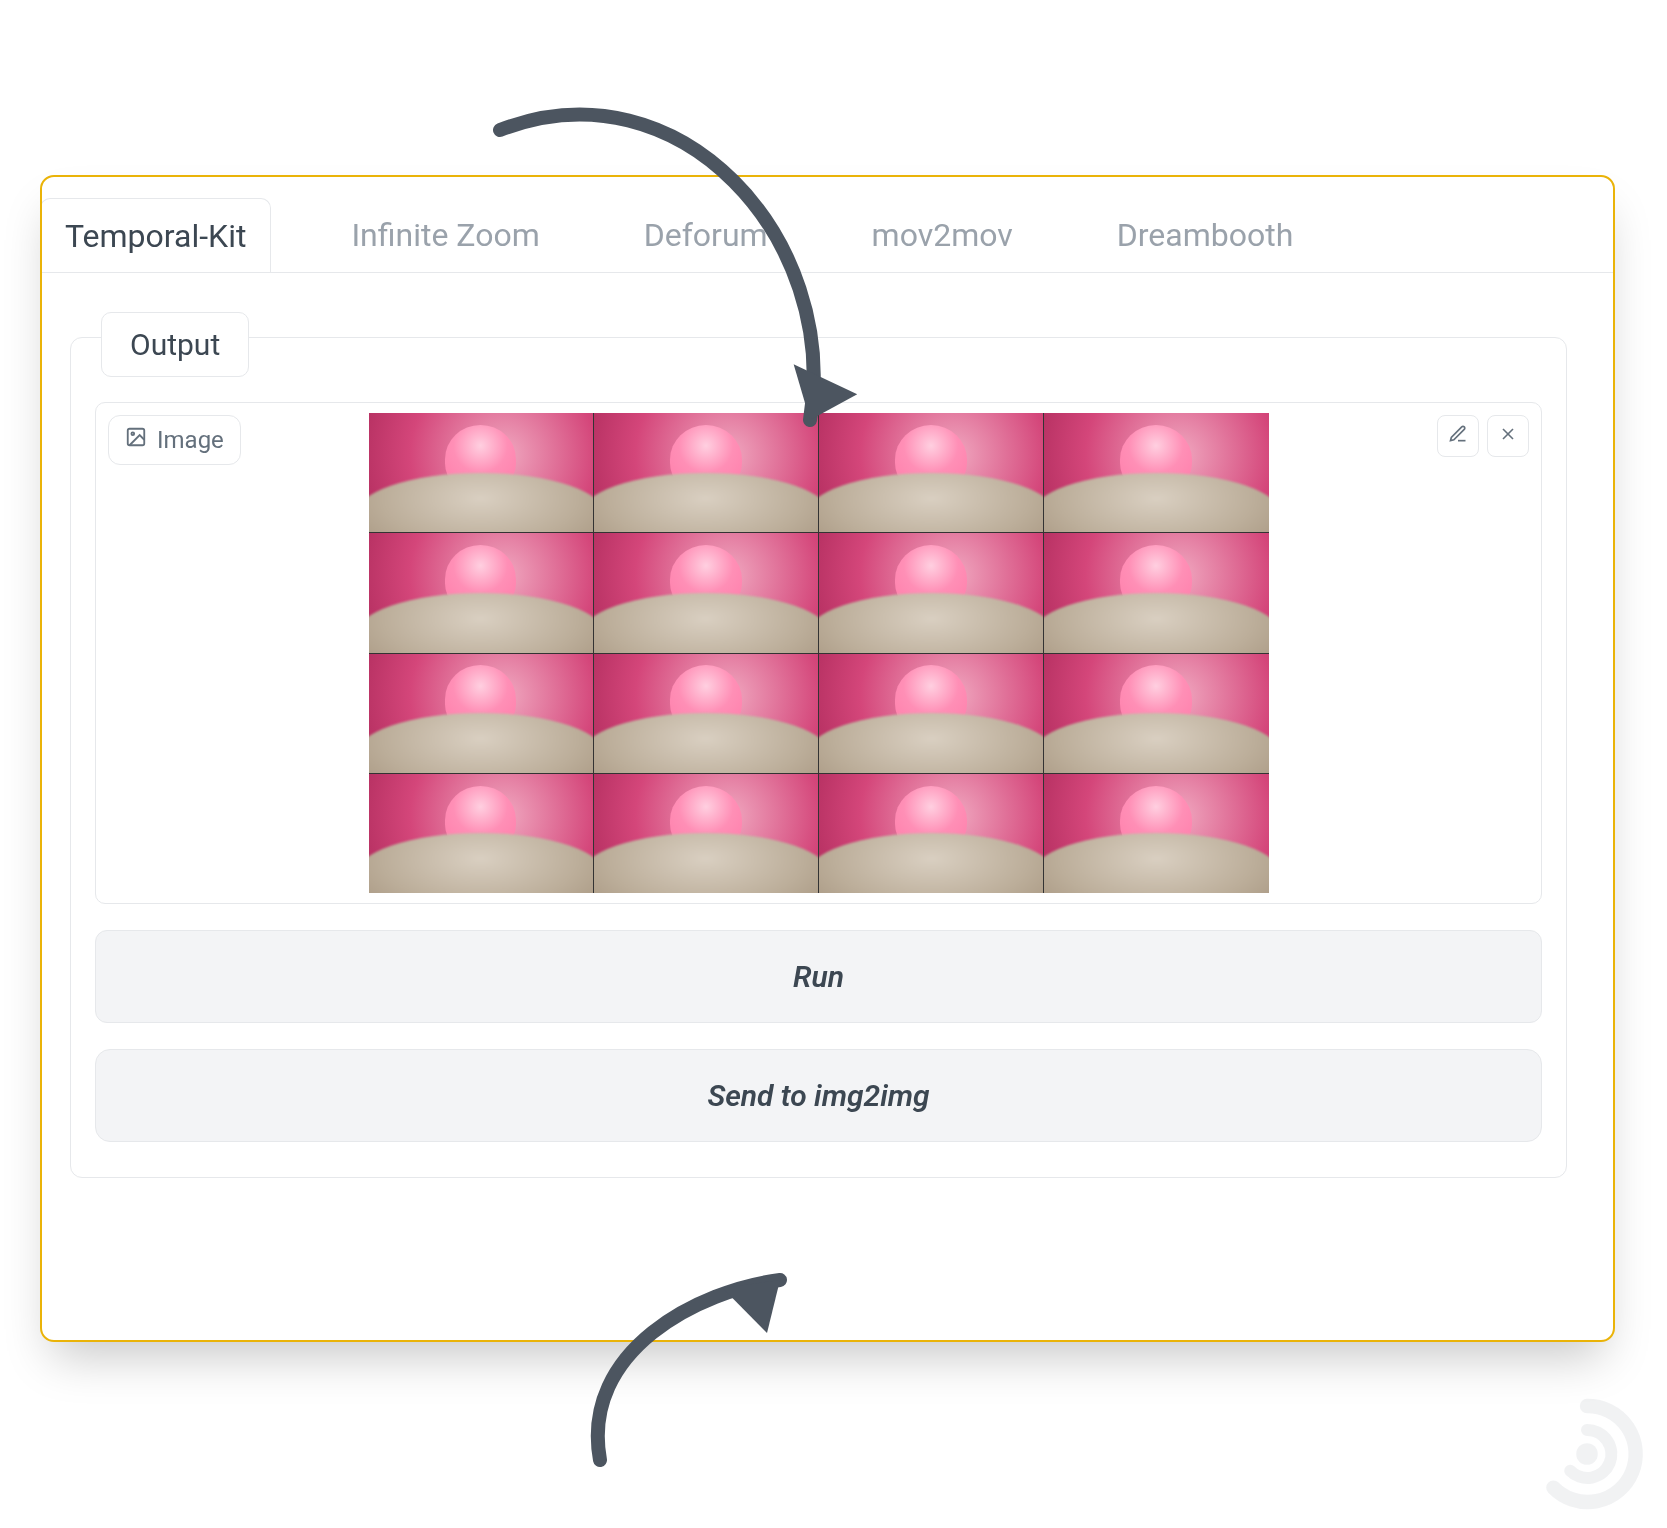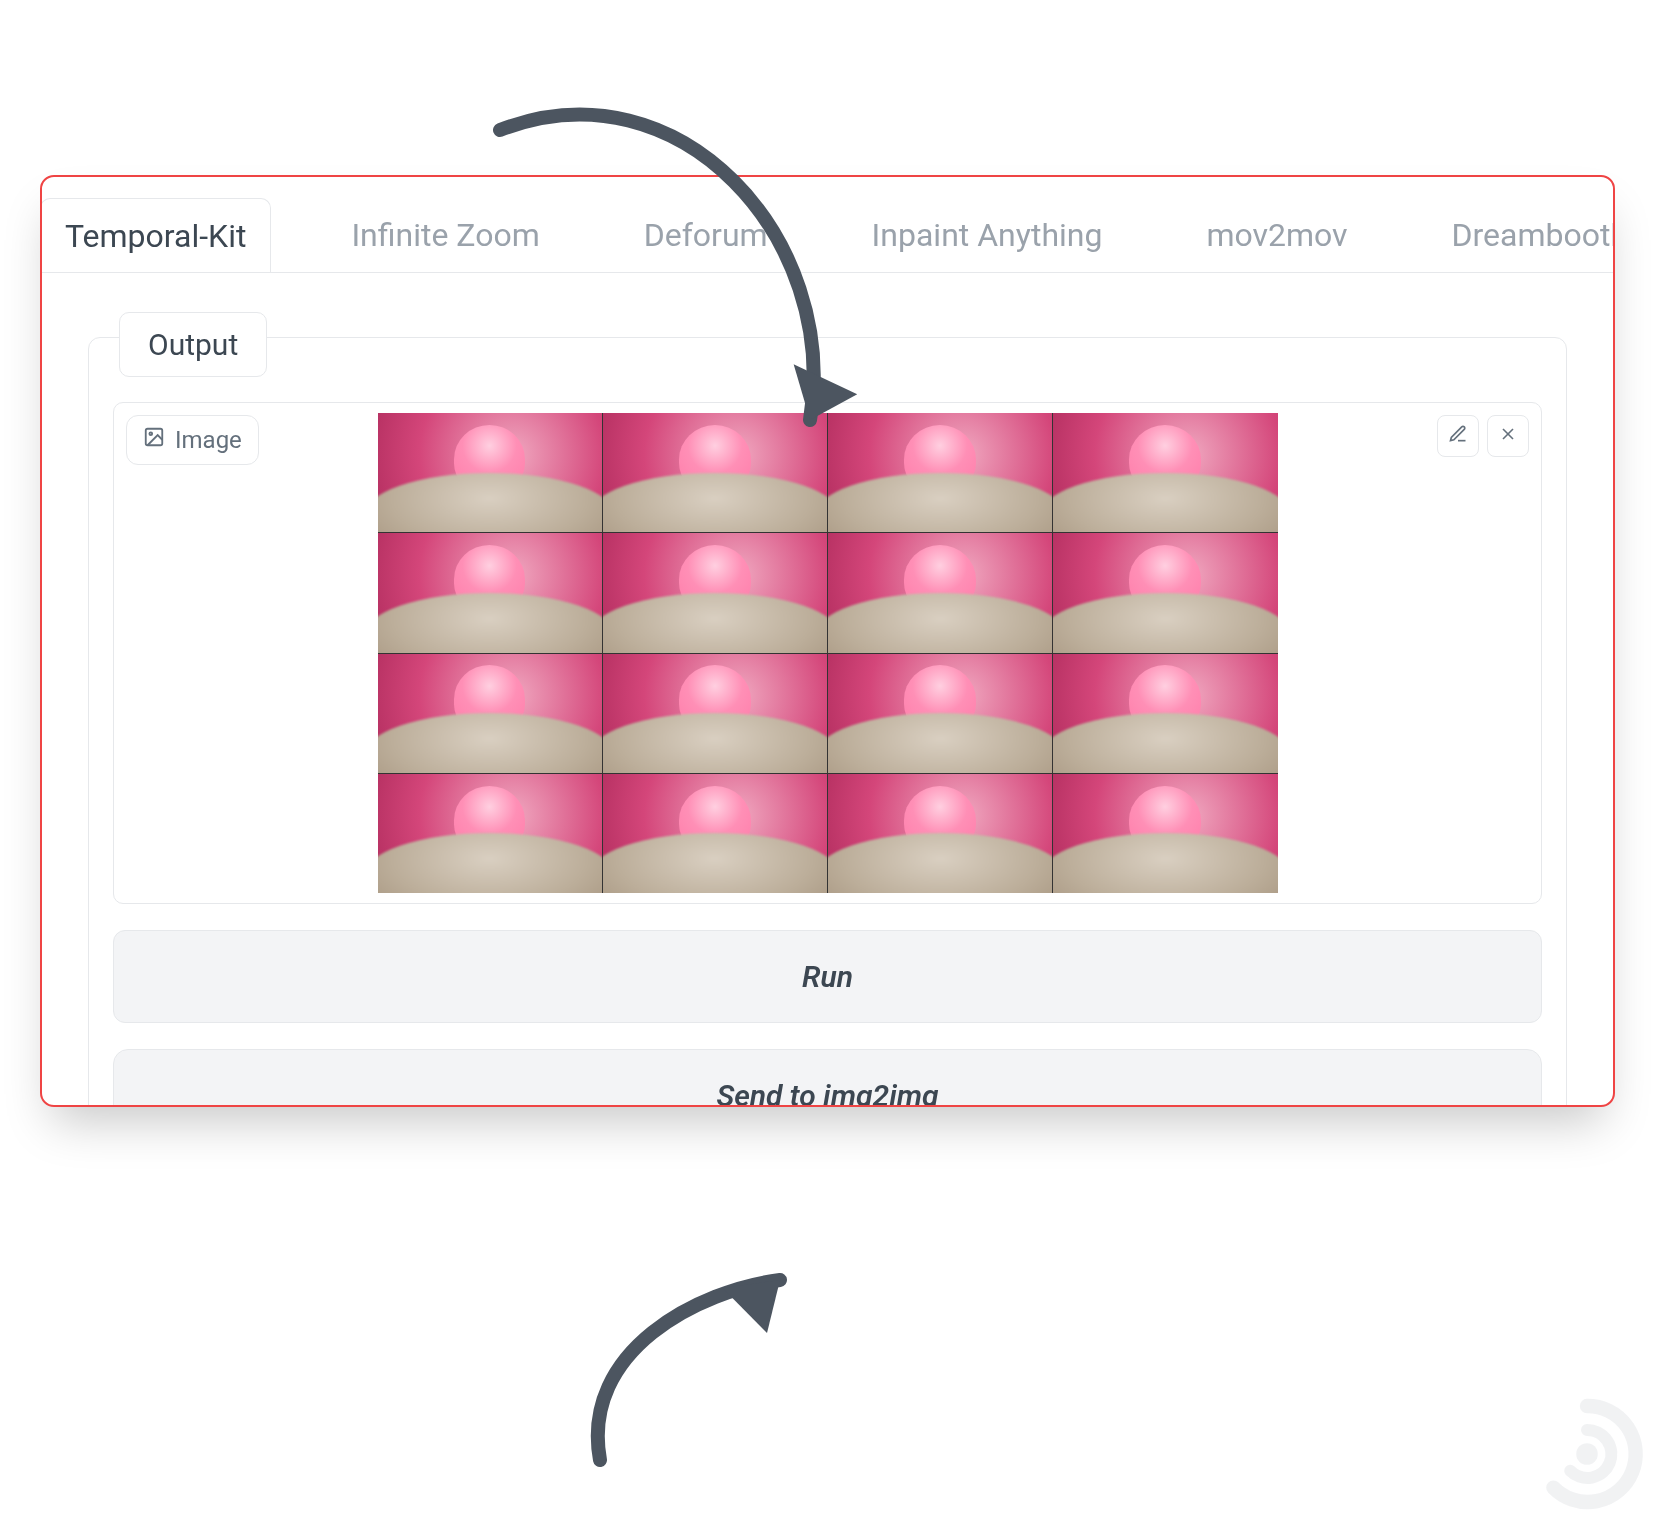--- a/index.html
+++ b/index.html
@@ -11,23 +11,23 @@
     position: relative;
     overflow: hidden;
   }
 
   
   .panel {
     position: absolute;
     left: 40px;
     top: 175px;
     width: 1575px;
-    height: 932px;
-    background: #ffffff;
-    border: 2px solid #ef4444;
+    height: 1167px;
+    background: #ffffff;
+    border: 2px solid #eab308;
     border-radius: 14px;
     box-shadow: 0 26px 48px -12px rgba(0,0,0,0.22);
     overflow: hidden;
   }
 
   
   .tabs {
     display: flex;
     align-items: flex-end;
     gap: 56px;
@@ -50,21 +50,21 @@
     border-bottom: none;
     border-top-left-radius: 10px;
     border-top-right-radius: 10px;
     background: #ffffff;
     margin-bottom: -1px;
     margin-left: -2px;
   }
 
   
   .body {
-    padding: 64px 46px 40px 46px;
+    padding: 64px 46px 40px 28px;
   }
   .inner-panel {
     border: 1px solid #e6e8eb;
     border-radius: 12px;
     position: relative;
     padding-top: 64px;
   }
   .inner-tab {
     position: absolute;
     top: -26px;
@@ -200,23 +200,20 @@
 
   <div class="tabs">
     <div class="tab active">
       <span>Temporal-Kit</span>
     </div>
     <div class="tab">
       <span>Infinite Zoom</span>
     </div>
     <div class="tab">
       <span>Deforum</span>
-    </div>
-    <div class="tab">
-      <span>Inpaint Anything</span>
     </div>
     <div class="tab">
       <span>mov2mov</span>
     </div>
     <div class="tab">
       <span>Dreambooth</span>
     </div>
 
   </div>
 

